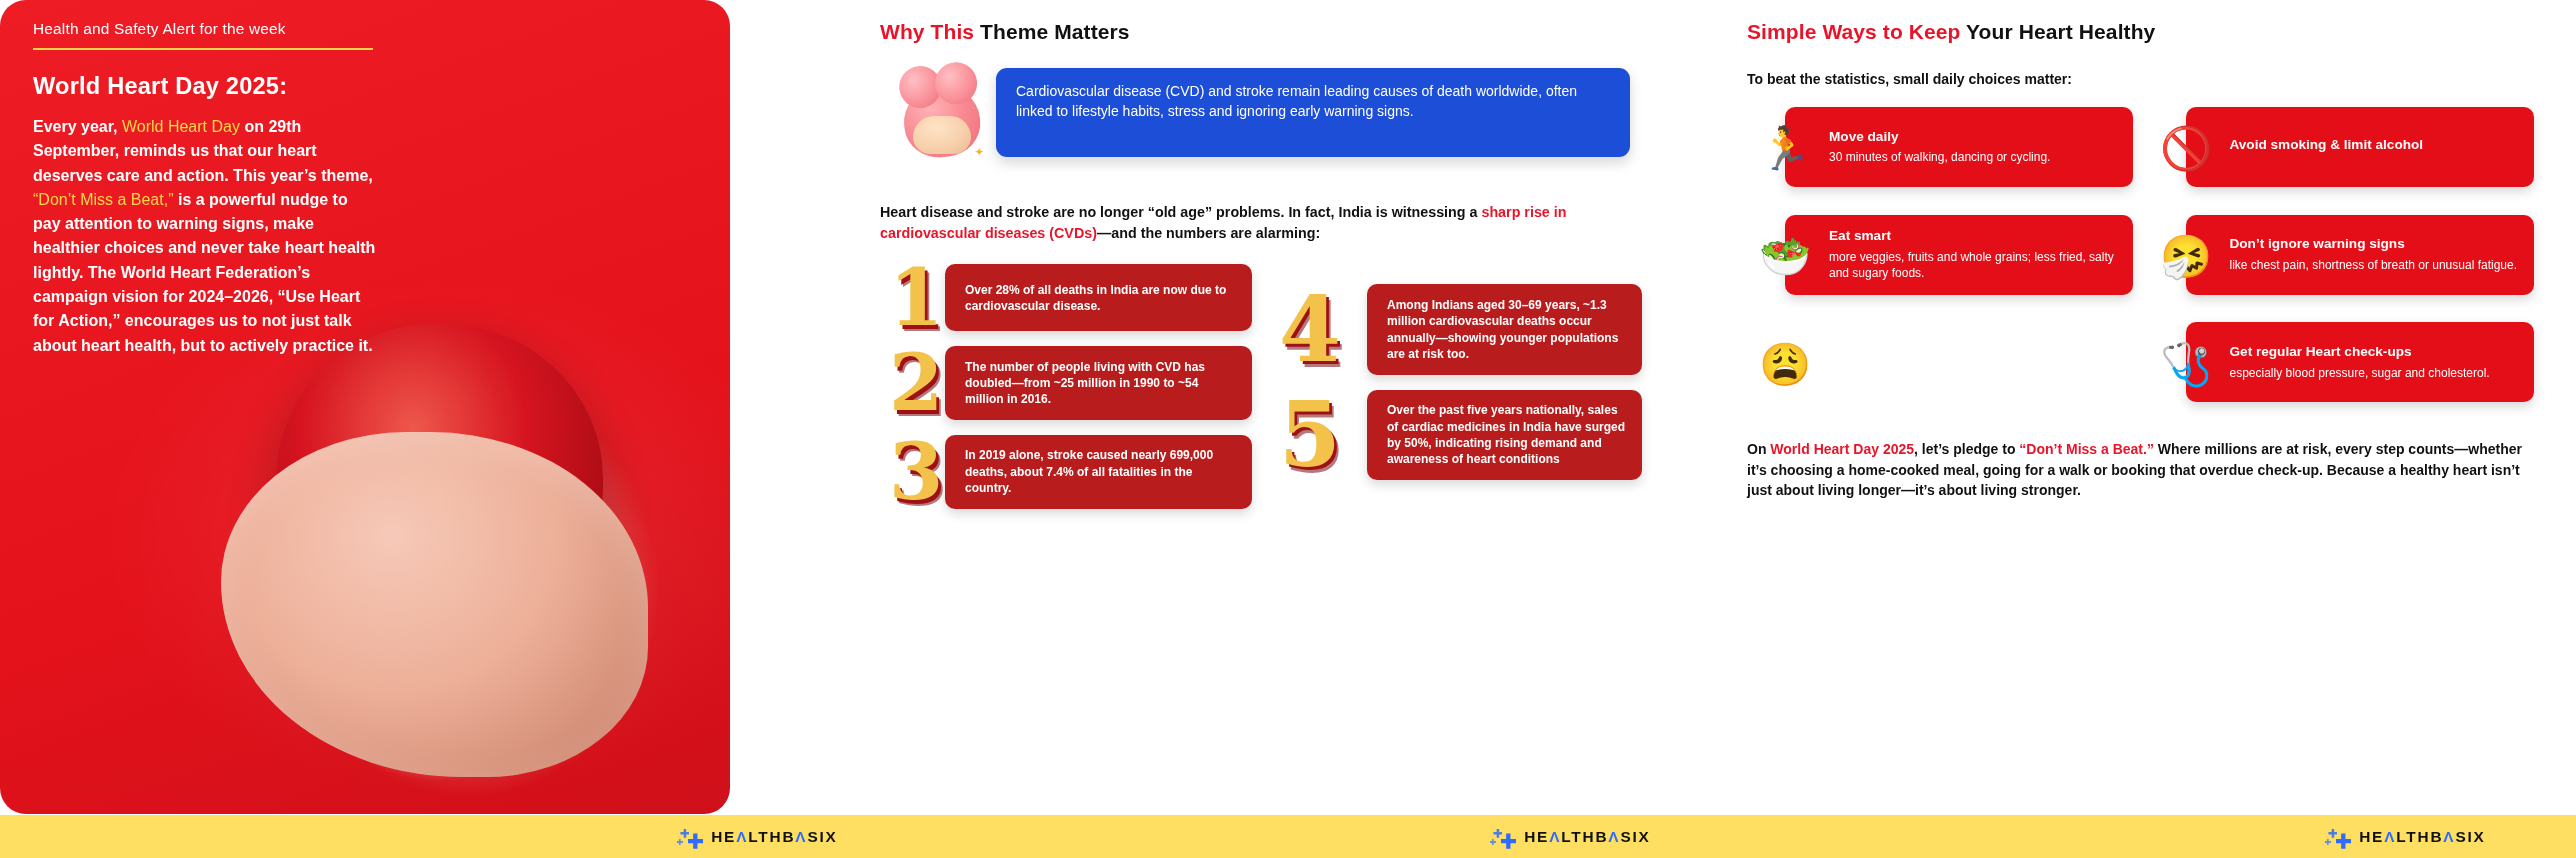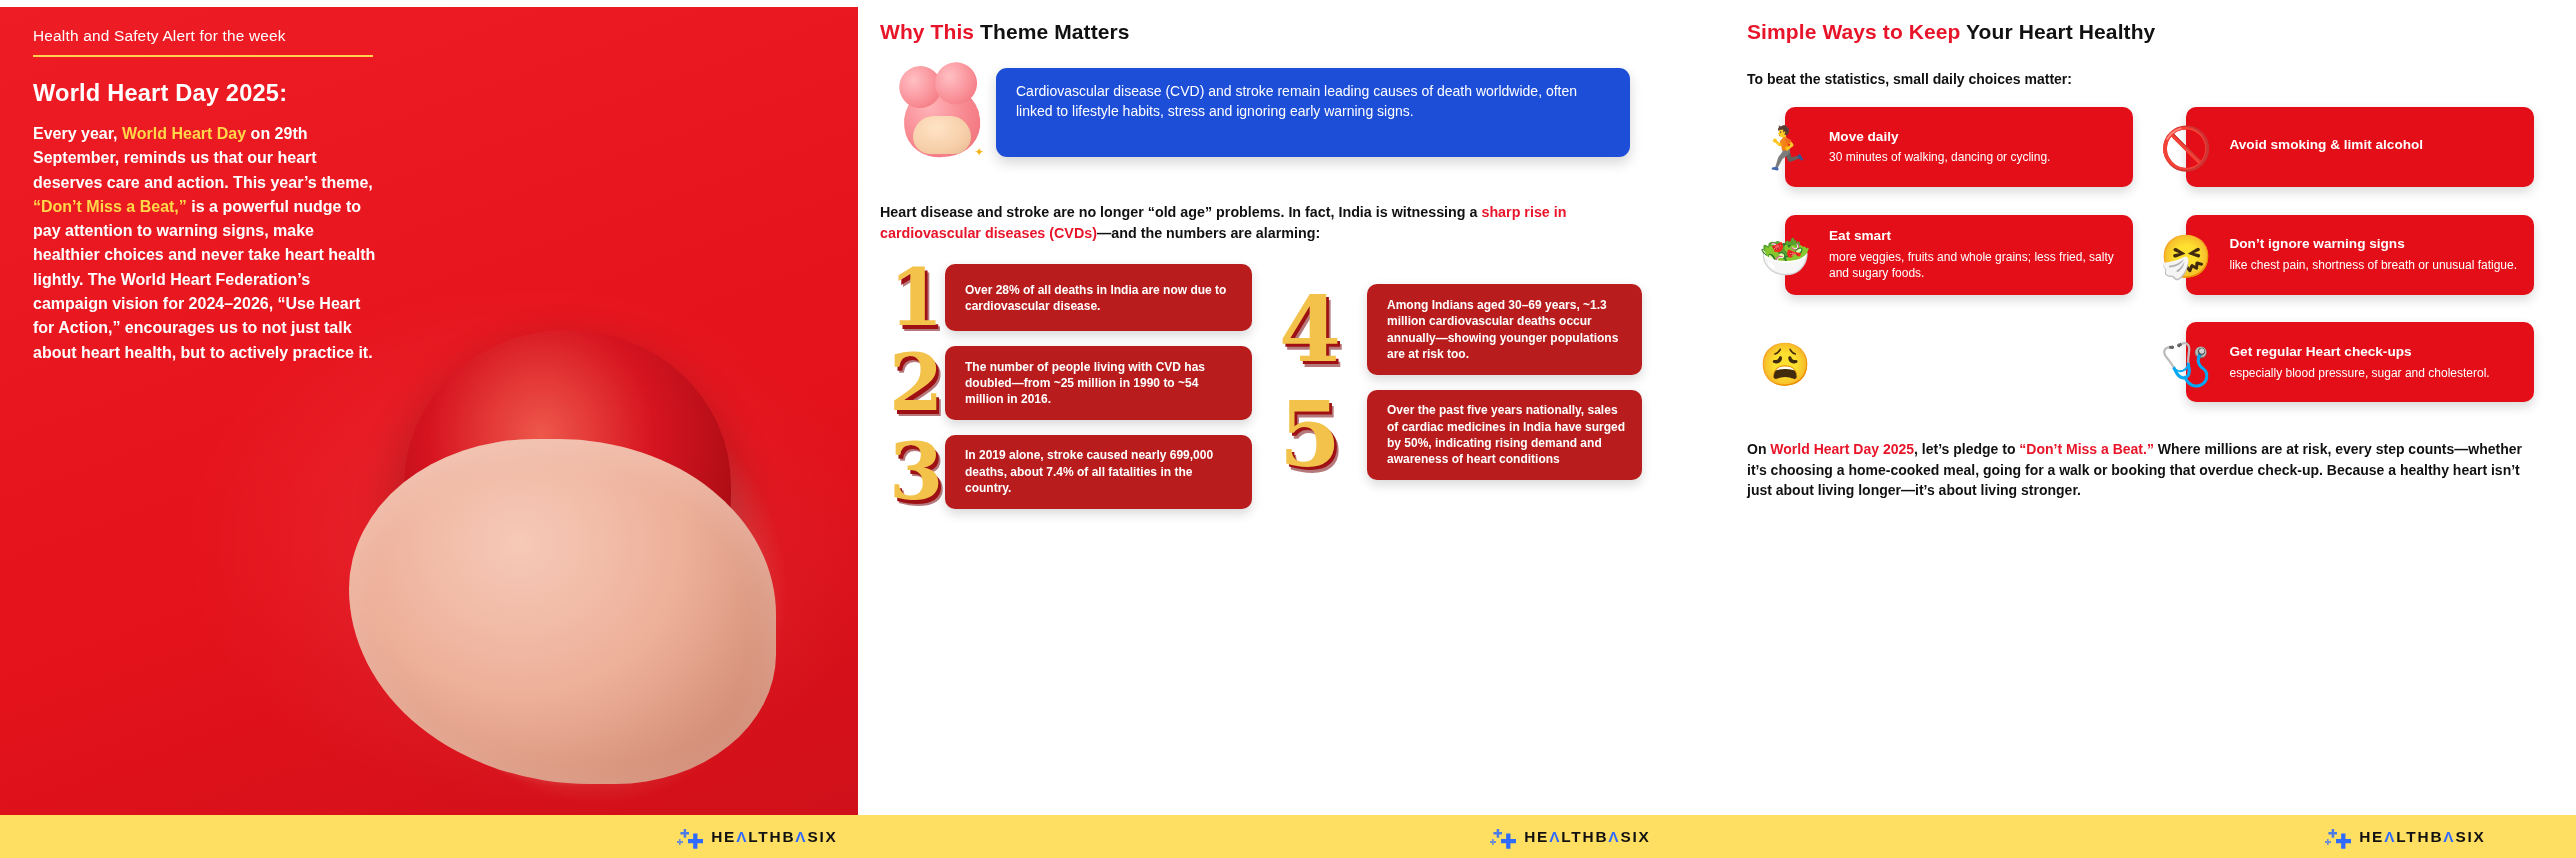--- a/index.html
+++ b/index.html
@@ -6,26 +6,27 @@
   html, body {
     width: 2576px; height: 859px;
     background: #ffffff;
     font-family: "Liberation Sans", sans-serif;
     overflow: hidden;
   }
   .page { position: relative; width: 2576px; height: 859px; background:#fff; }
 
   
   .left-panel {
-    position: absolute; left: 0; top: 7px; width: 858px; height: 814px;
+    position: absolute; left: 0; top: 0; width: 730px; height: 814px;
     background: #ed1b24;
     background-image:
       radial-gradient(ellipse 563px 418px at 62% 66%, rgba(255,255,255,.10) 0%, rgba(255,255,255,0) 62%),
       linear-gradient(160deg, #ee1c25 0%, #e4121b 60%, #cf101a 100%);
     overflow: hidden;
+    border-radius: 26px;
   }
   .hand-photo {
     position:absolute; right:-18px; bottom:-36px; width: 581px; height: 690px;
     background:
       radial-gradient(ellipse 136px 127px at 50% 44%, #d81621 0%, #b10d17 55%, rgba(177,13,23,0) 72%),
       radial-gradient(ellipse 209px 191px at 47% 70%, #f2bda9 0%, #e8a58e 45%, rgba(232,165,142,0) 72%),
       radial-gradient(ellipse 272px 300px at 52% 62%, #efb9a4 0%, rgba(239,185,164,0) 70%);
     filter: blur(0.4px);
     opacity: .97;
   }
@@ -55,21 +56,21 @@
     color:#ffd84a; font-weight: 700; font-size: 58px; line-height: .93;
     letter-spacing: 0.9px; margin-bottom: 23.6px;
     text-shadow: 0 1.8px 0 rgba(0,0,0,.06);
     font-family: "DejaVu Sans", sans-serif;
   }
   .big-title .l2 { display:block; }
   .left-body {
     color:#ffffff; font-size: 16px; line-height: 1.52; font-weight: 600;
     width: 345px;
   }
-  .left-body .hl { color:#ffd84a; font-weight: 700; }
+  .left-body .hl { color:#ffd84a; font-weight: 400; }
 
   
   .mid-panel { position:absolute; left: 880px; top: 0; width: 762px; height: 814px; }
   .sec-head {
     font-size: 21px; font-weight: 800; color:#111; letter-spacing:0.1px;
     margin: 20px 0 0 0;
   }
   .sec-head .red { color:#e8152a; }
 
   .hero-card-row { position:relative; margin-top: 23.6px; height: 107px; }

